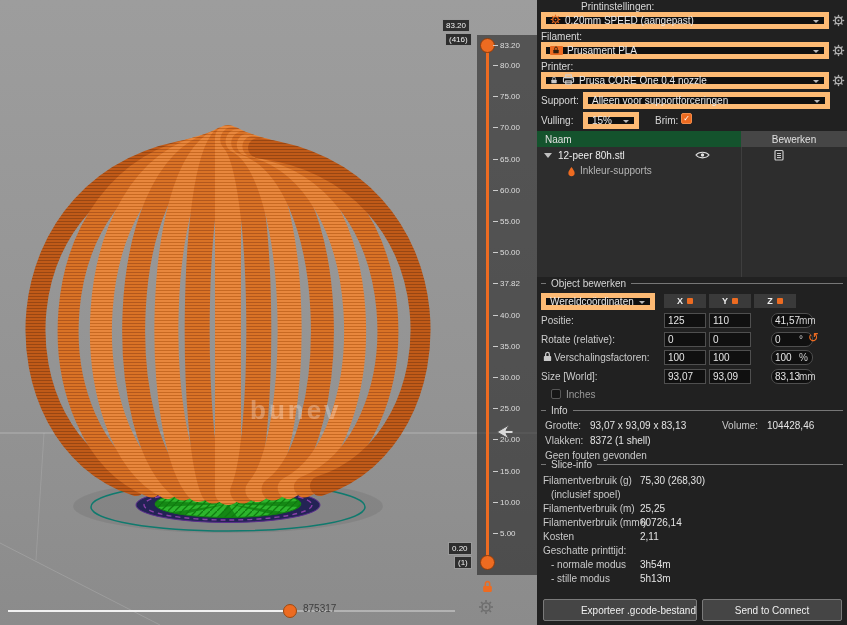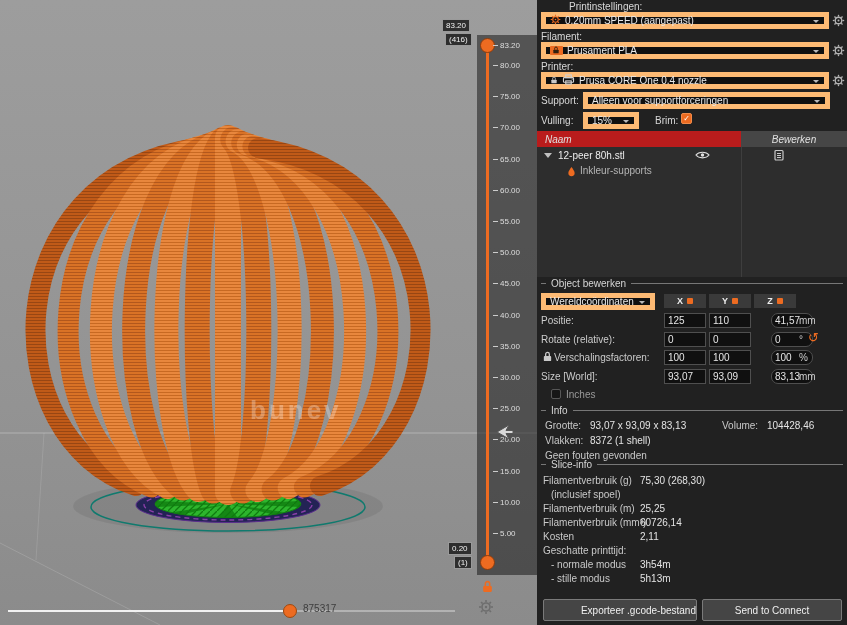--- a/index.html
+++ b/index.html
@@ -59,21 +59,21 @@
   .combo-printer { color:#d0d0d0; flex:0 0 auto; }
   .combo-gearic { color:#ED6B21; flex:0 0 auto; }
 
   .checkbox { position:absolute; width:11px; height:11px; border-radius:2px;
     background:#ED6B21; border:1px solid #f08b4a; display:flex; align-items:center; justify-content:center;
     color:#ffffff; font-size:8px; font-weight:bold; }
   .checkbox.empty { background:#161616; border:1px solid #575757; }
 
   
   .object-list { position:absolute; left:0; top:131px; width:310px; height:146px; background:#2d2d2d; }
-  .ol-header { height:16px; background:#b91c1c; display:flex; align-items:center; font-size:10px; color:#e0e0e0;font-style:italic; }
+  .ol-header { height:16px; background:#14532d; display:flex; align-items:center; font-size:10px; color:#e0e0e0; }
   .ol-header .name-h { flex:1; padding-left:8px; }
   .ol-header .edit-h { width:106px; height:100%; background:#464646; display:flex; align-items:center; justify-content:center; }
   .ol-divider { position:absolute; left:204px; top:16px; bottom:0; width:1px; background:#3e3e3e; }
   .ol-row { position:relative; height:16px; display:flex; align-items:center; }
   .caret-down { width:0; height:0; border:4px solid transparent; border-top:5px solid #c0c0c0;
     margin:4px 0 0 7px; }
   .ol-name { margin-left:6px; color:#ececec; font-size:10px; }
   .eye-btn { position:absolute; left:158px; top:3px; color:#e0e0e0; cursor:pointer; }
   .page-btn { position:absolute; left:236px; top:2px; color:#c9c9c9; cursor:pointer; }
   .drop-ic { position:absolute; left:30px; top:3px; color:#ED6B21; }
@@ -268,21 +268,21 @@
           <div class="tick" style="top: 182px;">
             <i></i>
             <span>55.00</span>
           </div>
           <div class="tick" style="top: 213px;">
             <i></i>
             <span>50.00</span>
           </div>
           <div class="tick" style="top: 244px;">
             <i></i>
-            <span>45.00</span>
+            <span>37.82</span>
           </div>
           <div class="tick" style="top: 276px;">
             <i></i>
             <span>40.00</span>
           </div>
           <div class="tick" style="top: 307px;">
             <i></i>
             <span>35.00</span>
           </div>
           <div class="tick" style="top: 338px;">
@@ -329,21 +329,21 @@
           <use href="#i-gear"></use>
         </svg></span>
 
     <svg class="cursor" width="18" height="18">
       <polygon points="1,9 13,2 10,7.5 17,7.5 17,10.5 10,10.5 13,16" fill="#d9d9d9" stroke="#555555" stroke-width="1"></polygon>
     </svg>
   </div>
 
   <aside class="sidebar">
 
-    <div class="sb-label" style="left:8px; top:1px;padding-left:24px;">Printinstellingen:</div>
+    <div class="sb-label" style="left:20px; top:1px;padding-left:24px;">Printinstellingen:</div>
     <div class="combo" style="left:4px; top:12px; width:288px;">
       <span class="combo-gearic"><svg width="11" height="11">
             <use href="#i-gear"></use>
           </svg></span>
       <span class="ctext">0.20mm SPEED (aangepast)</span>
     </div>
     <span class="gear-btn" style="left:295px; top:14px;"><svg width="13" height="13">
           <use href="#i-gear"></use>
         </svg></span>
 

